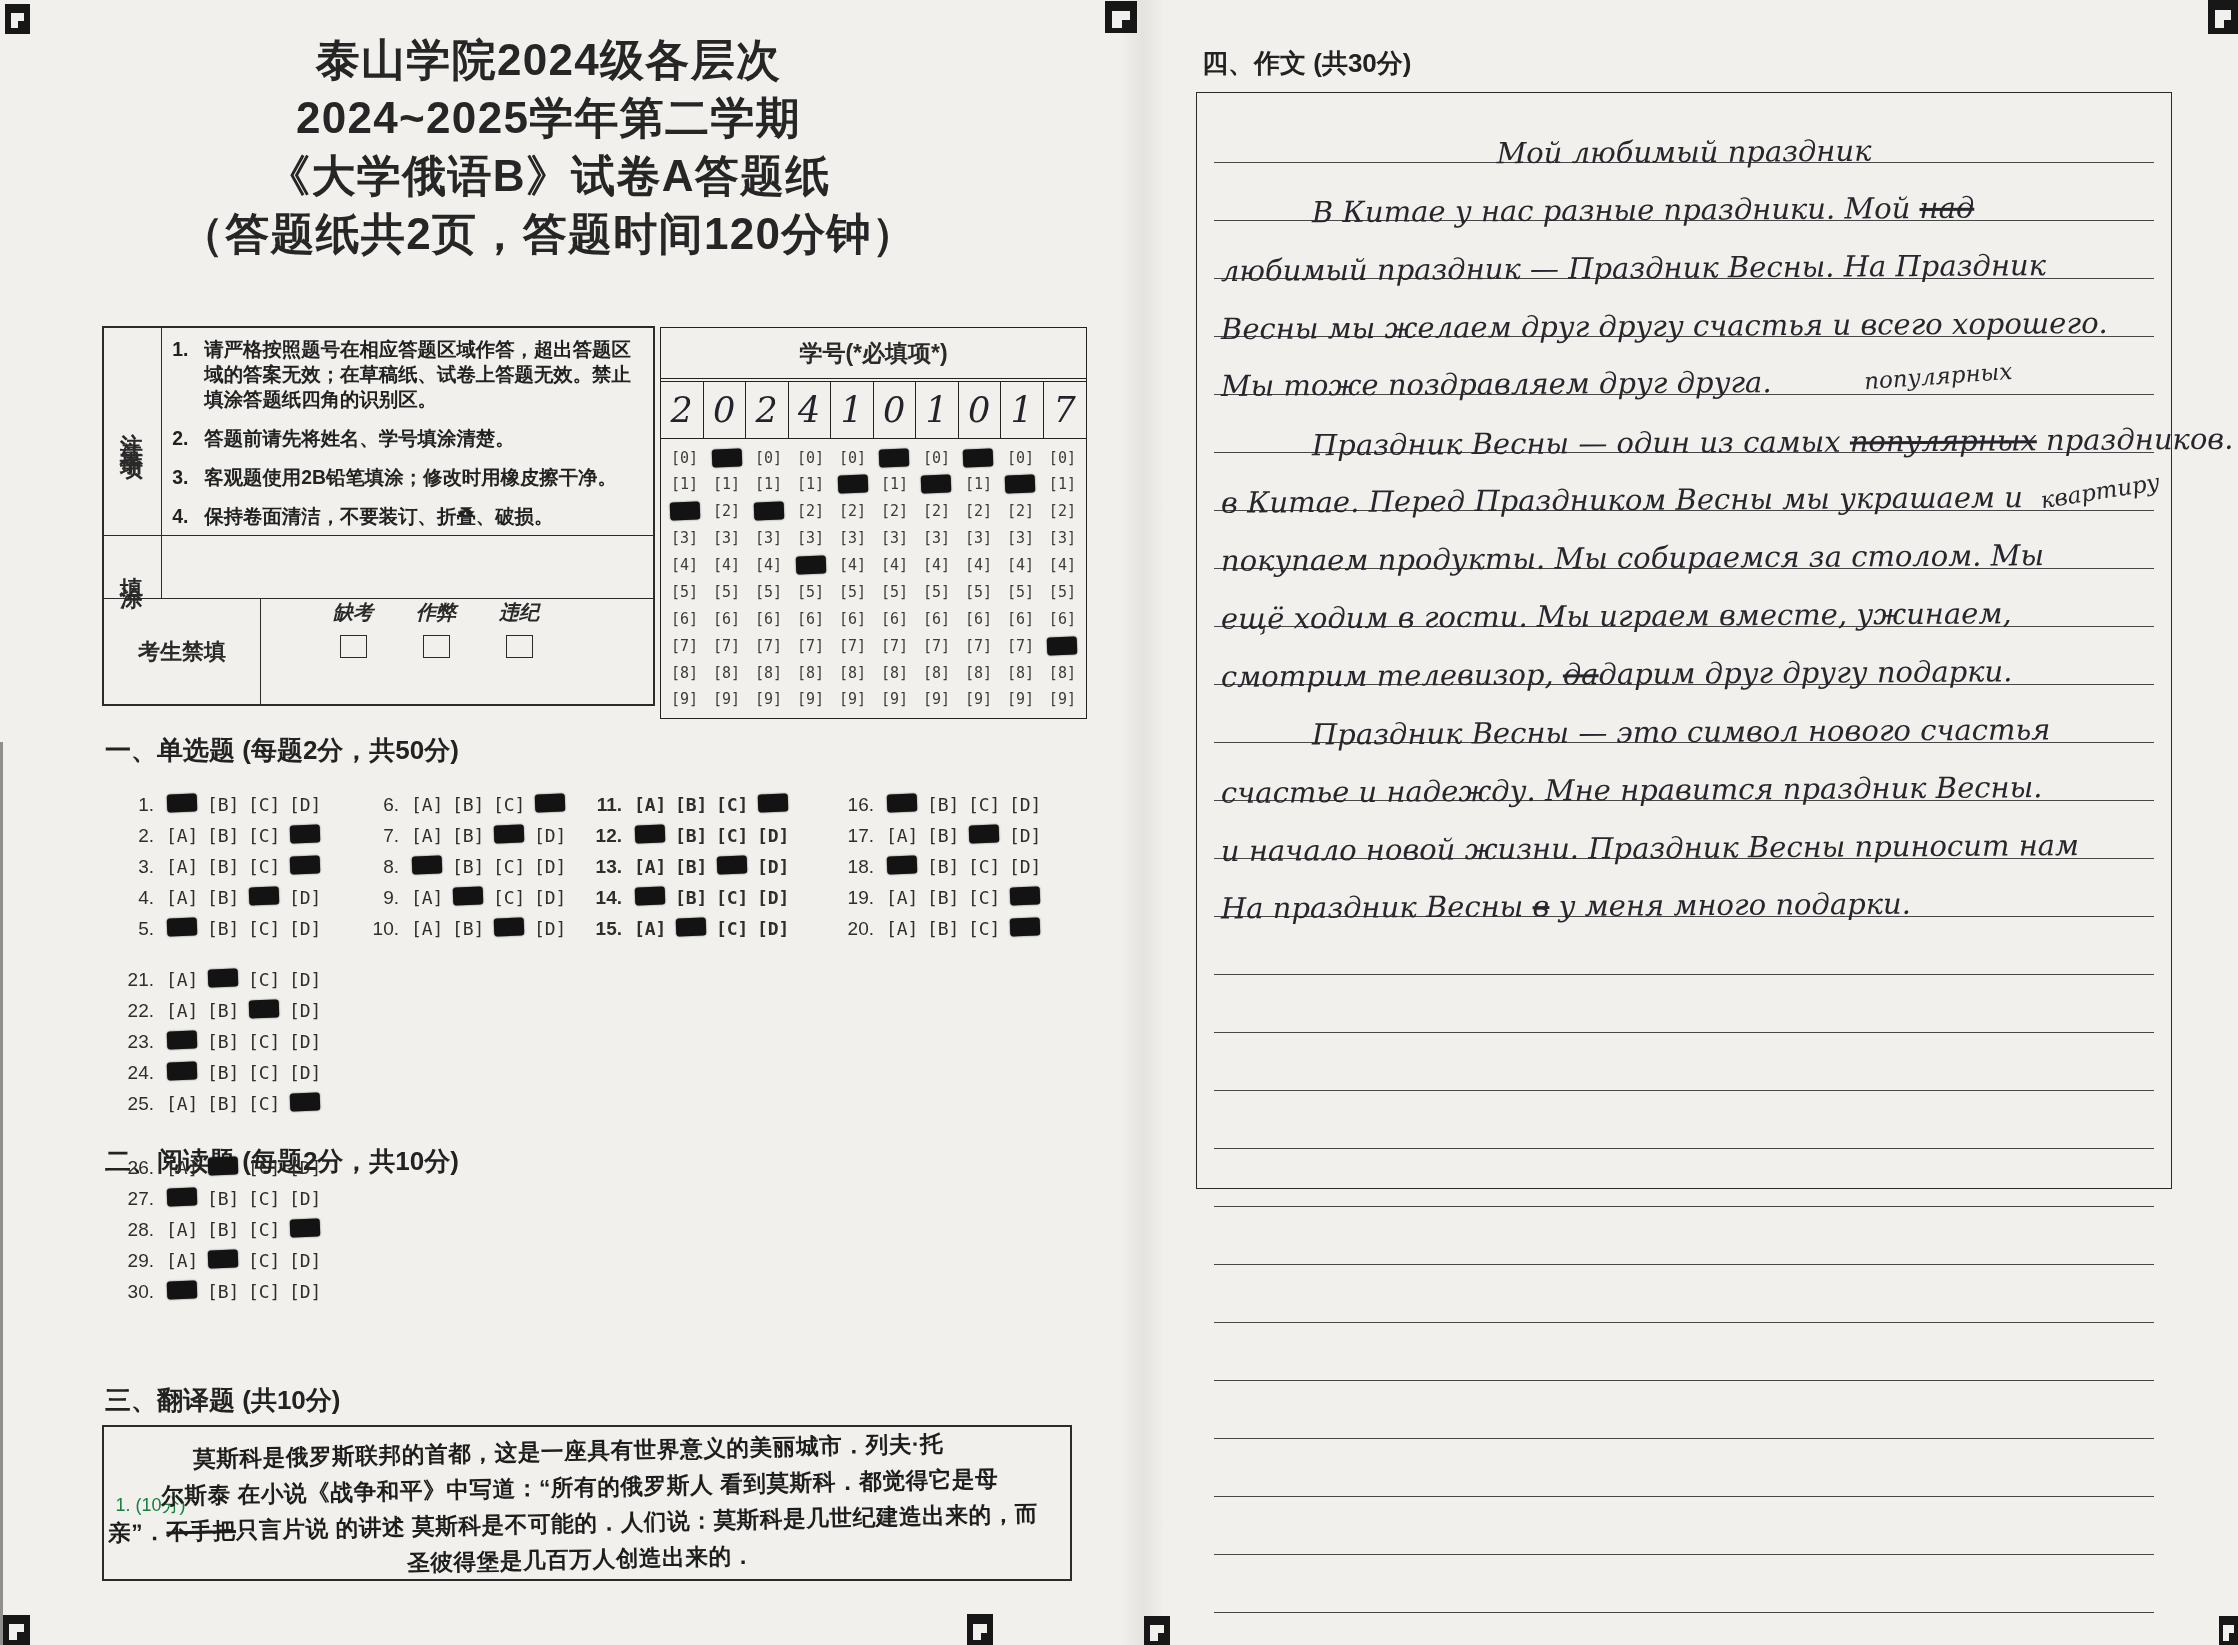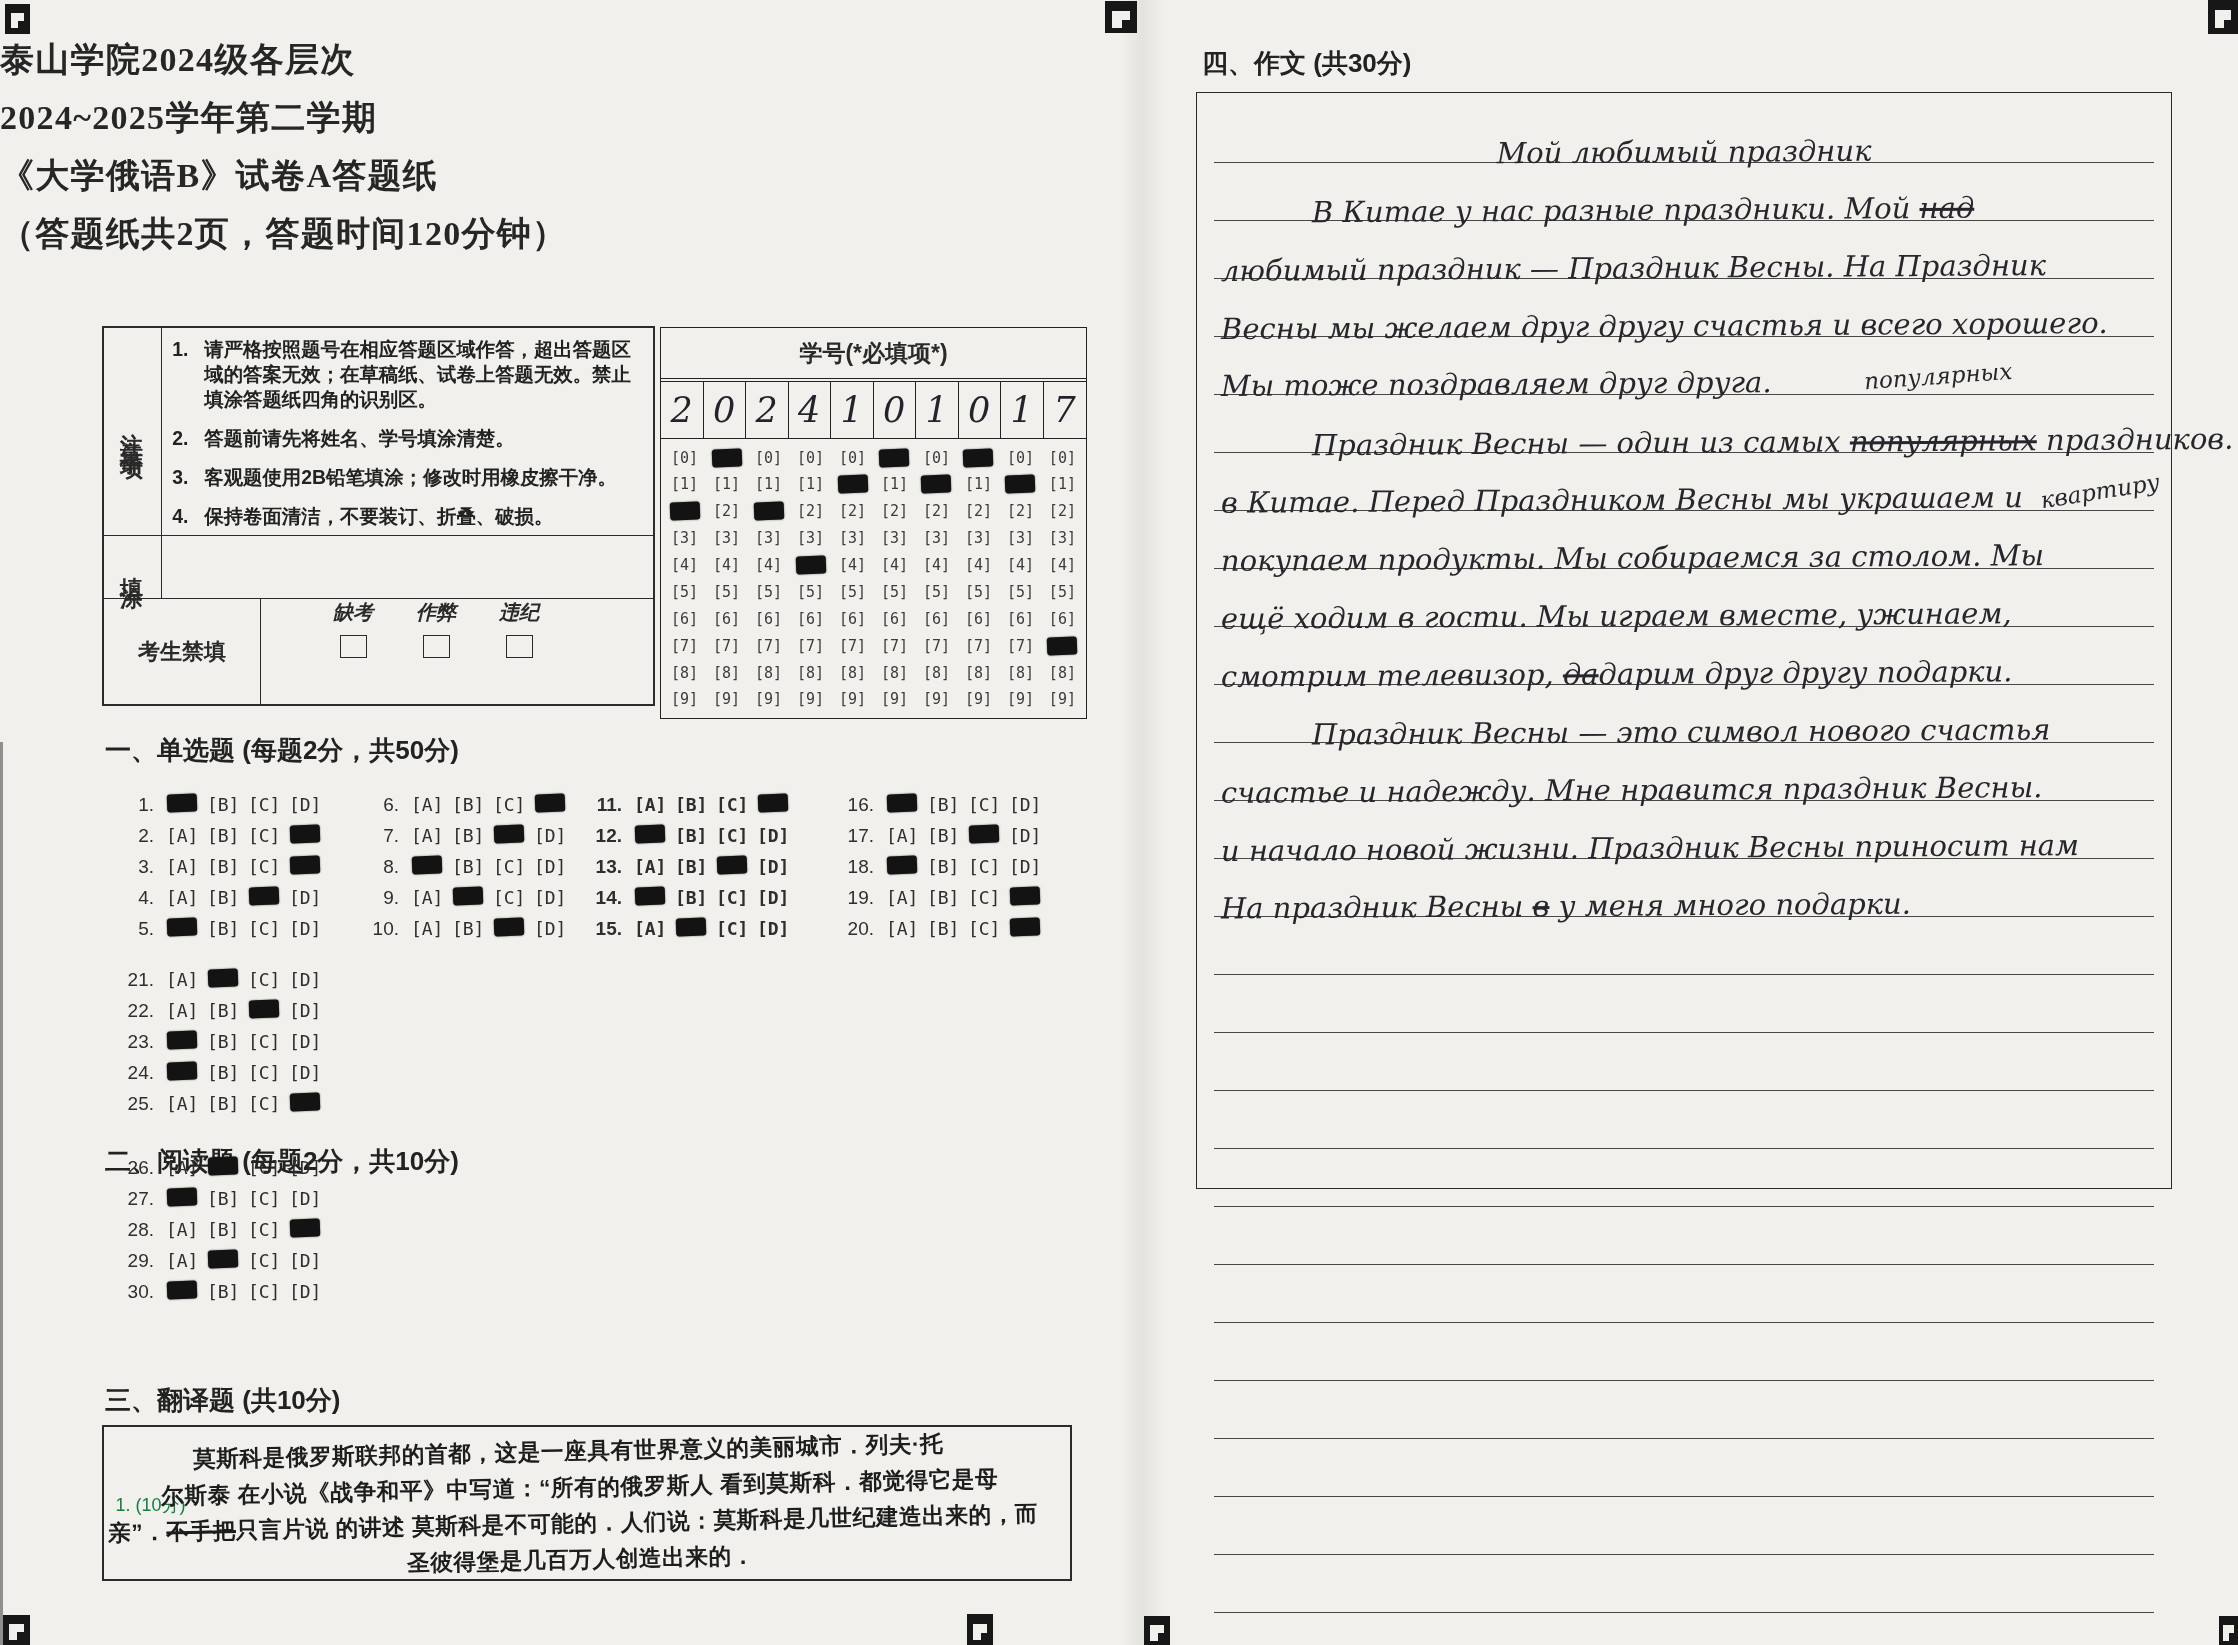--- a/index.html
+++ b/index.html
@@ -8,22 +8,22 @@
   .fold{position:absolute;top:0;left:1120px;width:45px;height:100%;
         background:linear-gradient(90deg,rgba(0,0,0,0),rgba(0,0,0,0.055),rgba(0,0,0,0));}
   .edge-left{position:absolute;left:0;top:742px;width:3.2px;height:903px;background:rgba(45,45,45,.5);}
 
   
   .marker{position:absolute;background:#171717;}
   .marker i{position:absolute;left:22%;top:30%;width:56%;height:52%;background:#f1f0ec;}
   .marker i:after{content:"";position:absolute;right:0;bottom:0;width:46%;height:46%;background:#171717;}
 
   
-  .title-block{position:absolute;left:0;top:31px;width:1097px;
-               font-weight:bold;font-size:34px;line-height:58px;letter-spacing:1.3px;color:#262626;font-family:Liberation Serif, serif;}
+  .title-block{position:absolute;left:0;top:31px;width:1097px;text-align:center;
+               font-weight:bold;font-size:44px;line-height:58px;letter-spacing:1.3px;color:#262626;}
 
   
   .notice{position:absolute;left:102px;top:326px;width:553px;height:380px;border:2.6px solid #2b2b2b;
           box-sizing:border-box;display:flex;flex-direction:column;}
   .n-row1{flex:0 0 207px;display:flex;border-bottom:1.9px solid #2b2b2b;min-height:0;}
   .n-side{flex:0 0 57px;border-right:1.9px solid #2b2b2b;display:flex;align-items:center;justify-content:center;
           font-size:23px;font-weight:bold;}
   .vert{writing-mode:vertical-rl;text-orientation:upright;letter-spacing:9px;}
   .n-body{flex:1;padding:9px 6.5px 0 10.3px;font-size:19.4px;line-height:25px;font-weight:bold;color:#222;}
   .n-item{display:flex;margin-bottom:14px;}

